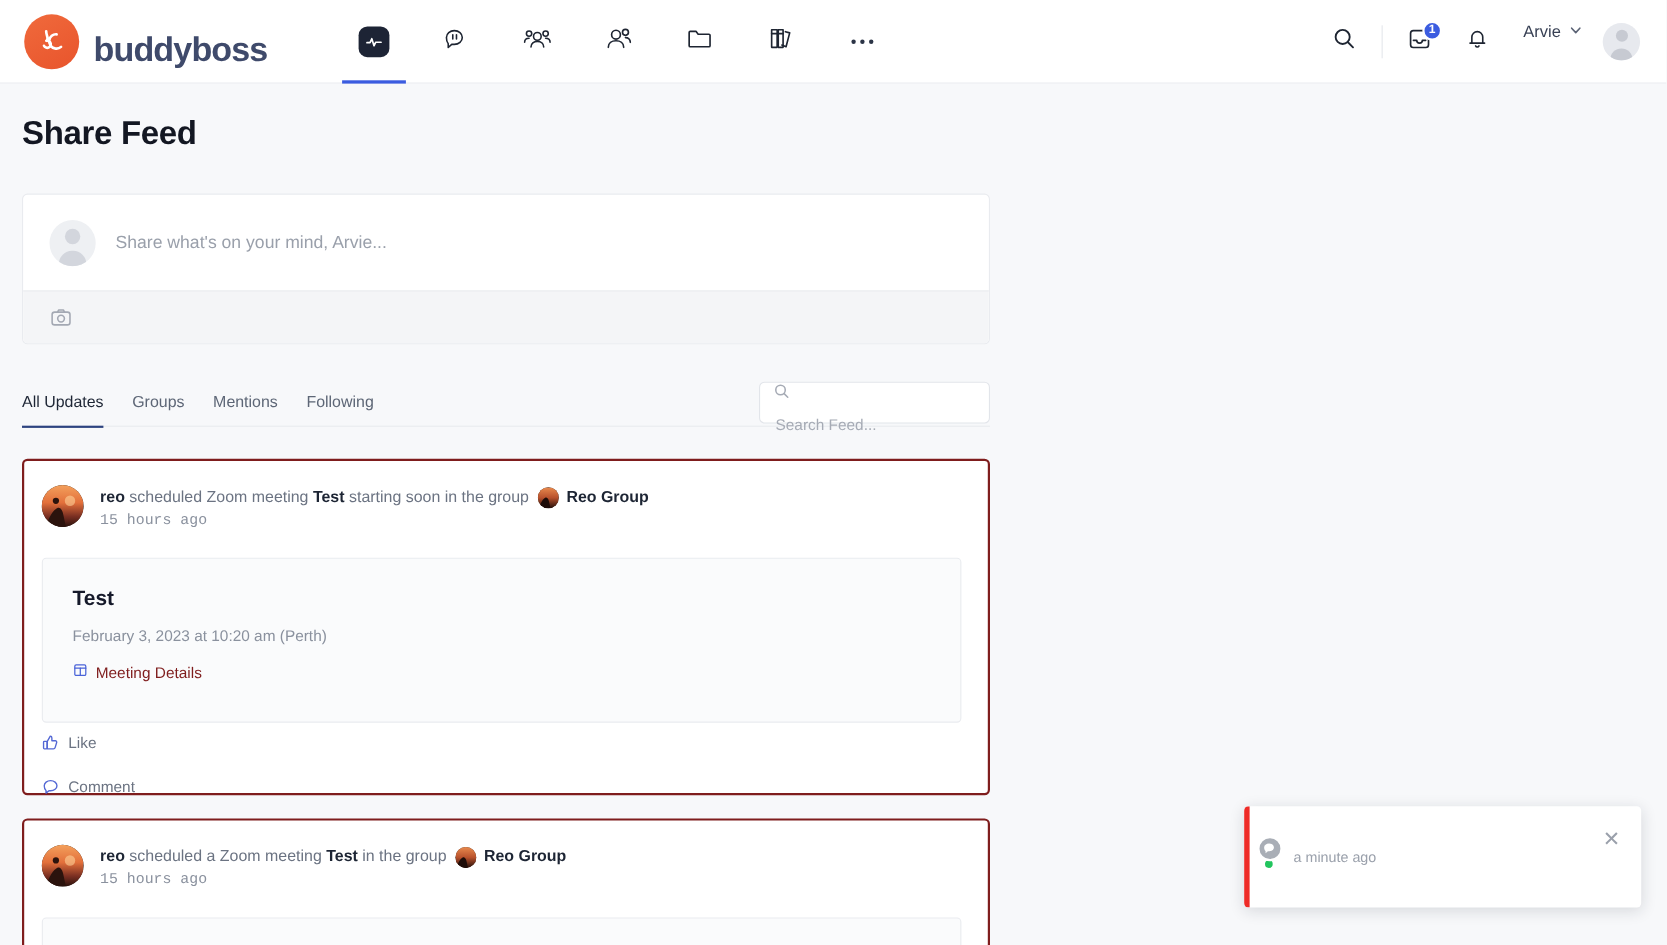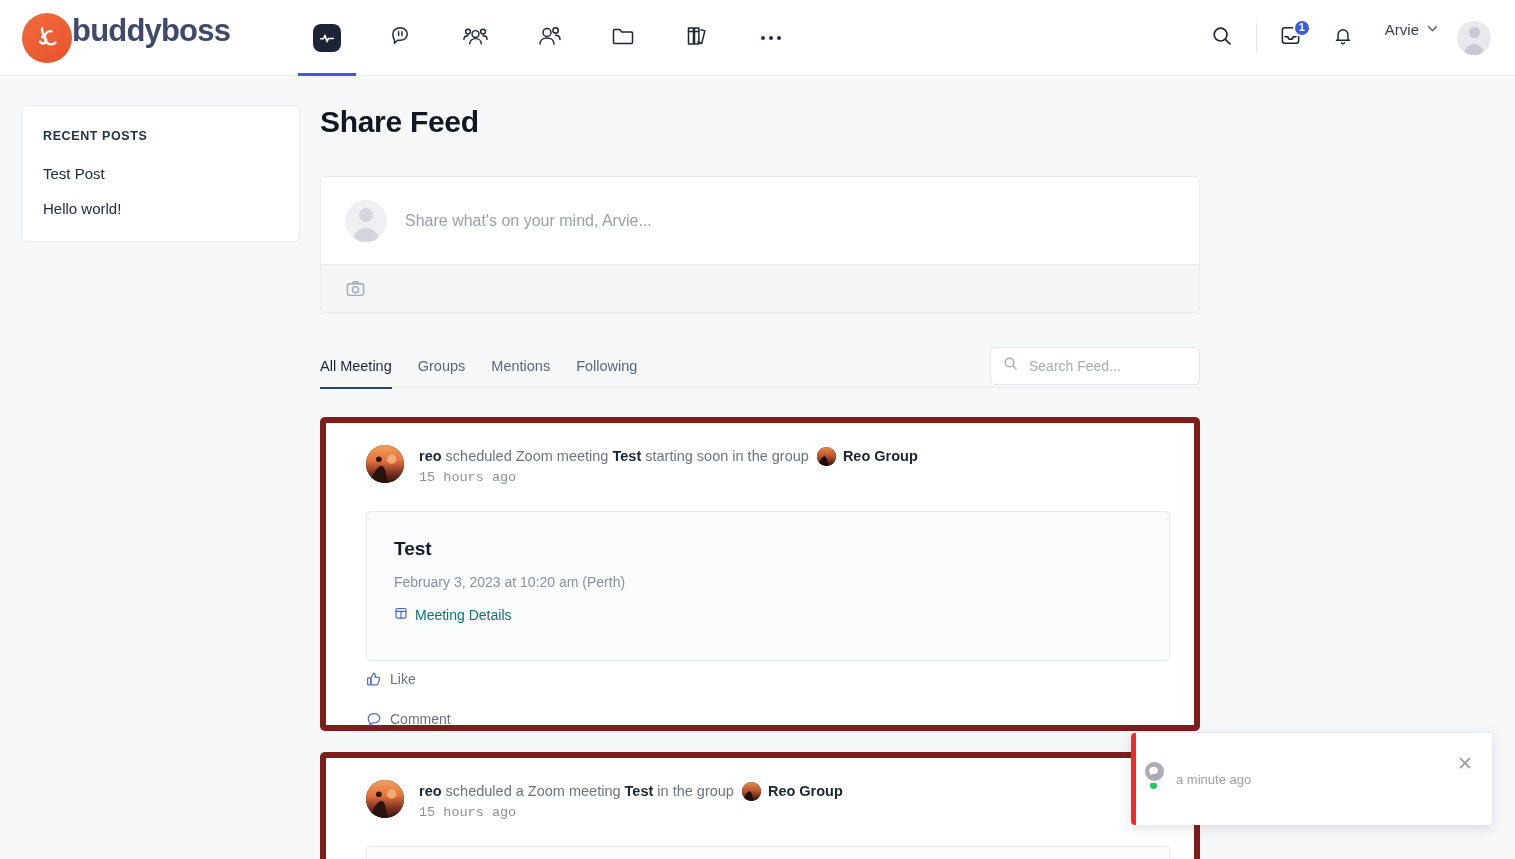--- a/index.html
+++ b/index.html
@@ -18,21 +18,22 @@
     position: relative;
     height: 76px;
     background: #ffffff;
     border-bottom: 1px solid #eaecf0;
     display: flex;
     align-items: center;
     padding: 0 24px 0 22px;
   }
   .brand {
     display: flex;
-    align-items: flex-start;
+    align-items: flex-end;
+    gap: 13px;
     margin-right: 50px;
     text-decoration: none;
   }
   .brand-mark {
     width: 50px; height: 50px;
     border-radius: 50%;
     background: linear-gradient(150deg, #f06a3c 0%, #e8542c 100%);
     display: flex; align-items: center; justify-content: center;
     flex: 0 0 auto;
     position: relative;
@@ -246,43 +247,43 @@
     background: #2e4480;
   }
   .feed-search {
     margin-left: auto;
     width: 210px;
     height: 38px;
     border: 1px solid #e2e5ea;
     border-radius: 5px;
     background: #fff;
     display: flex;
-    align-items: center;
     padding: 0 12px;
     gap: 9px;
+    flex-direction: column;
   }
   .feed-search input {
     border: none;
     outline: none;
     font-size: 14px;
     font-family: "Liberation Sans", sans-serif;
     color: #3c4454;
     width: 100%;
     background: transparent;
   }
   .feed-search input::placeholder { color: #a6abb5; }
 
   
   .post {
     background: #fff;
-    border: 6px solid #7f1d1d;
+    border: 2px solid #7f1d1d;
     border-radius: 5px;
     width: 880px;
     margin-bottom: 21px;
-    padding: 22px 24px 0 40px;
+    padding: 22px 24px 0 16px;
   }
   .post-head { display: flex; gap: 15px; align-items: flex-start; }
   .avatar-img {
     width: 38px; height: 38px; border-radius: 50%;
     flex: 0 0 auto;
     overflow: hidden;
     position: relative;
     background: #2b1a14;
   }
   .post-meta { padding-top: 1px; }
@@ -328,21 +329,21 @@
   }
   .meeting-title {
     font-size: 19px; font-weight: 700; color: #15192a;
     margin: 0 0 14px 0;
   }
   .meeting-date {
     font-size: 14px; color: #8a919e; margin-bottom: 16px;
   }
   .meeting-link {
     display: inline-flex; align-items: center; gap: 7px;
-    font-size: 14px; color: #0f766e; text-decoration: none; cursor: pointer; text-align: center;
+    font-size: 14px; color: #7f1d1d; text-decoration: none; cursor: pointer; text-align: center;
   }
 
   .post-actions {
     display: flex; align-items: flex-start; gap: 24px;
     height: 54px;
     border-top: 0;
     margin-top: 10px;
     flex-direction: column;
   }
   .action {
@@ -549,27 +550,20 @@
         <span class="ph-head"></span>
         <span class="ph-body"></span>
       </span>
     </div>
 
   </div>
 </div>
 
 <div class="page">
 
-  <aside class="sidebar">
-    <div class="widget">
-      <div class="widget-title">RECENT POSTS</div>
-      <a class="widget-link">Test Post</a>
-      <a class="widget-link">Hello world!</a>
-    </div>
-  </aside>
 
   <main class="content">
 
     <h1 class="page-title">Share Feed</h1>
 
     <div class="composer">
       <div class="composer-top">
         <span class="composer-avatar">
           <span class="ca-head"></span>
           <span class="ca-body"></span>
@@ -582,21 +576,21 @@
             <rect x="2.5" y="6" width="17" height="12.2" rx="2.4"></rect>
             <circle cx="11" cy="12.2" r="3.2"></circle>
             <path d="M7.6 6l1.2-2h4.4l1.2 2"></path>
           </svg>
         </span>
       </div>
     </div>
 
     <div class="tabs-row">
       <div class="tabs">
-        <div class="tab active">All Meeting</div>
+        <div class="tab active">All Updates</div>
         <div class="tab">Groups</div>
         <div class="tab">Mentions</div>
         <div class="tab">Following</div>
       </div>
       <div class="feed-search">
         <span>
           <svg width="15" height="15" viewBox="0 0 16 16" fill="none" stroke="#a6abb5" stroke-width="1.5" stroke-linecap="round">
             <circle cx="7" cy="7" r="4.6"></circle>
               <line x1="10.5" y1="10.5" x2="14" y2="14"></line>
           </svg>

